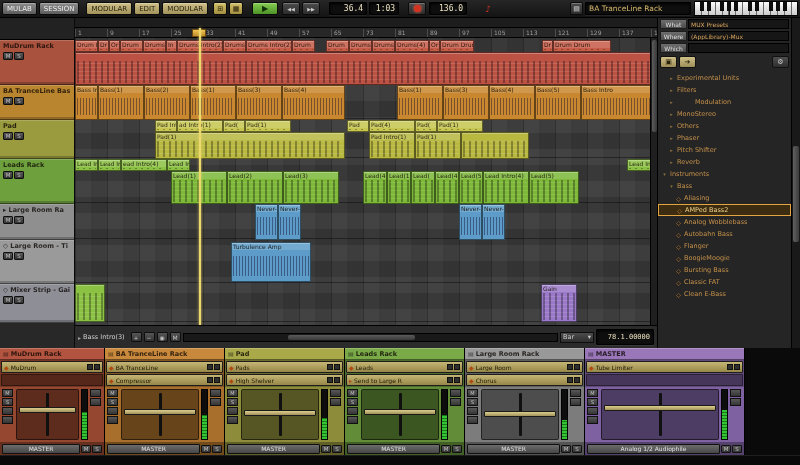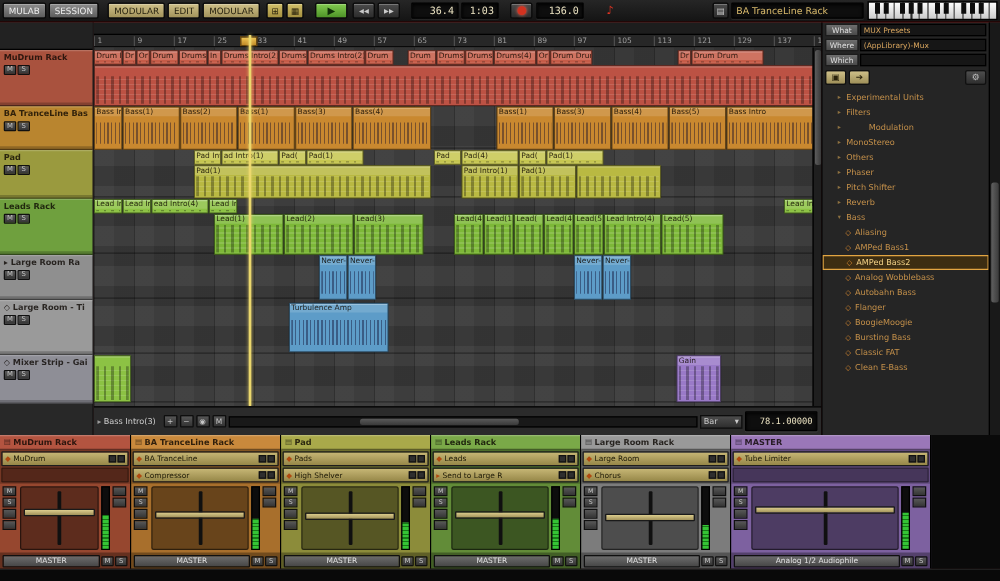--- a/index.html
+++ b/index.html
@@ -559,31 +559,31 @@
           <span>Phaser</span>
         </div>
         <div class="titem" style="padding-left: 10px;">
           <span class="arr">▸</span>
           <span>Pitch Shifter</span>
         </div>
         <div class="titem" style="padding-left: 10px;">
           <span class="arr">▸</span>
           <span>Reverb</span>
         </div>
+        <div class="titem" style="padding-left: 3px;">
+          <span class="arr">▾</span>
+          <span>Instruments</span>
+        </div>
         <div class="titem" style="padding-left: 10px;">
           <span class="arr">▾</span>
           <span>Bass</span>
         </div>
         <div class="titem" style="padding-left: 17px;">
           <span class="dia">◇</span>
           <span>Aliasing</span>
-        </div>
-        <div class="titem" style="padding-left: 17px;">
-          <span class="dia">◇</span>
-          <span>AMPed Bass1</span>
         </div>
         <div class="titem sel" style="padding-left: 17px;">
           <span class="dia">◇</span>
           <span>AMPed Bass2</span>
         </div>
         <div class="titem" style="padding-left: 17px;">
           <span class="dia">◇</span>
           <span>Analog Wobblebass</span>
         </div>
         <div class="titem" style="padding-left: 17px;">

